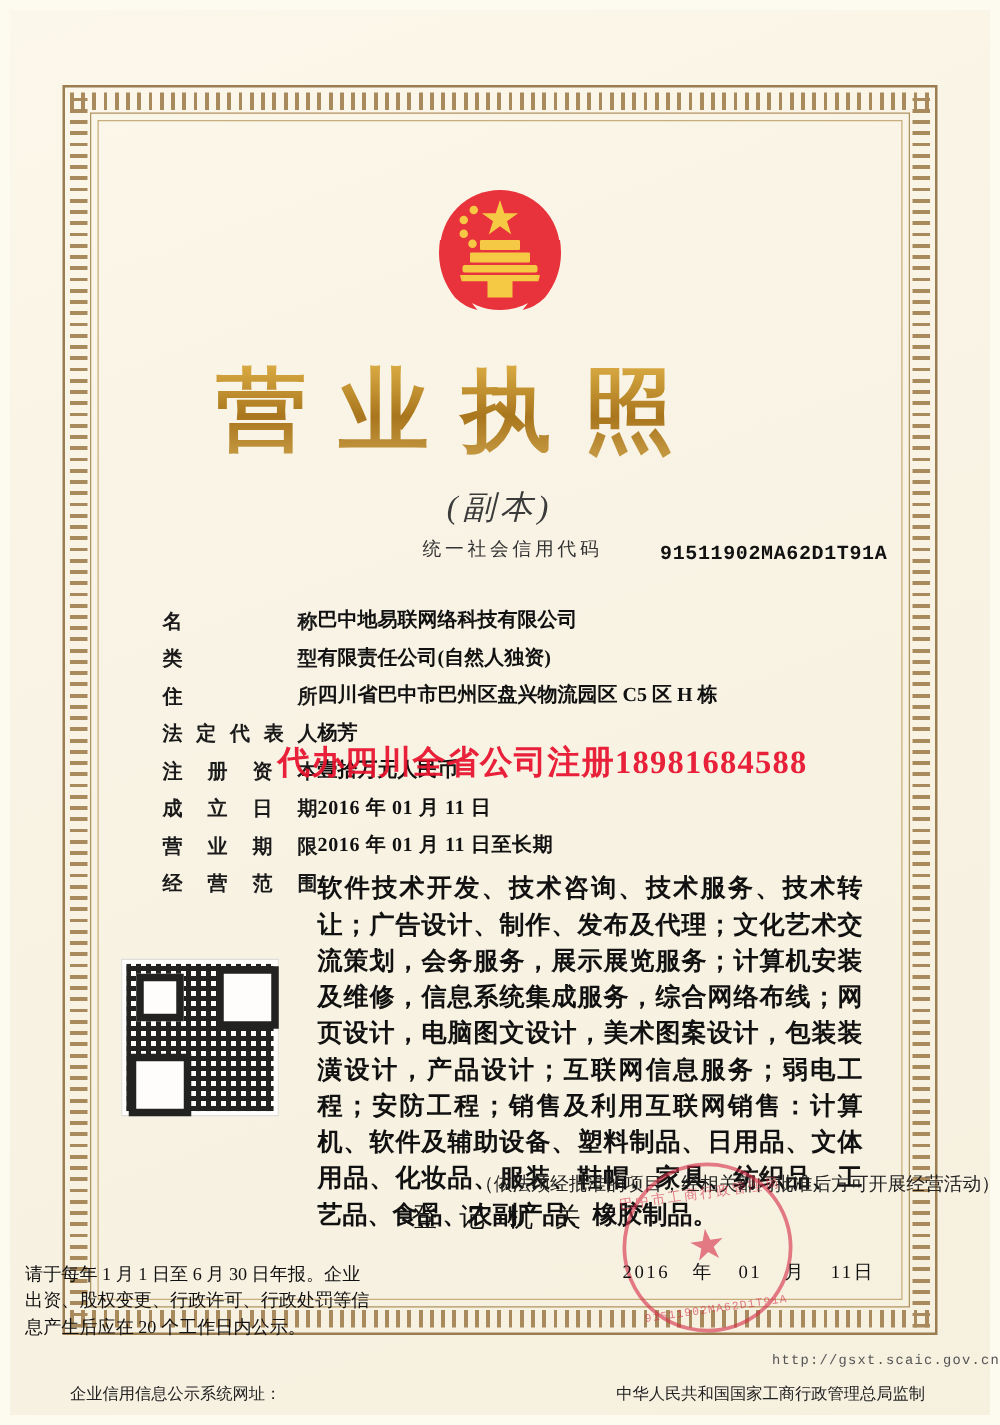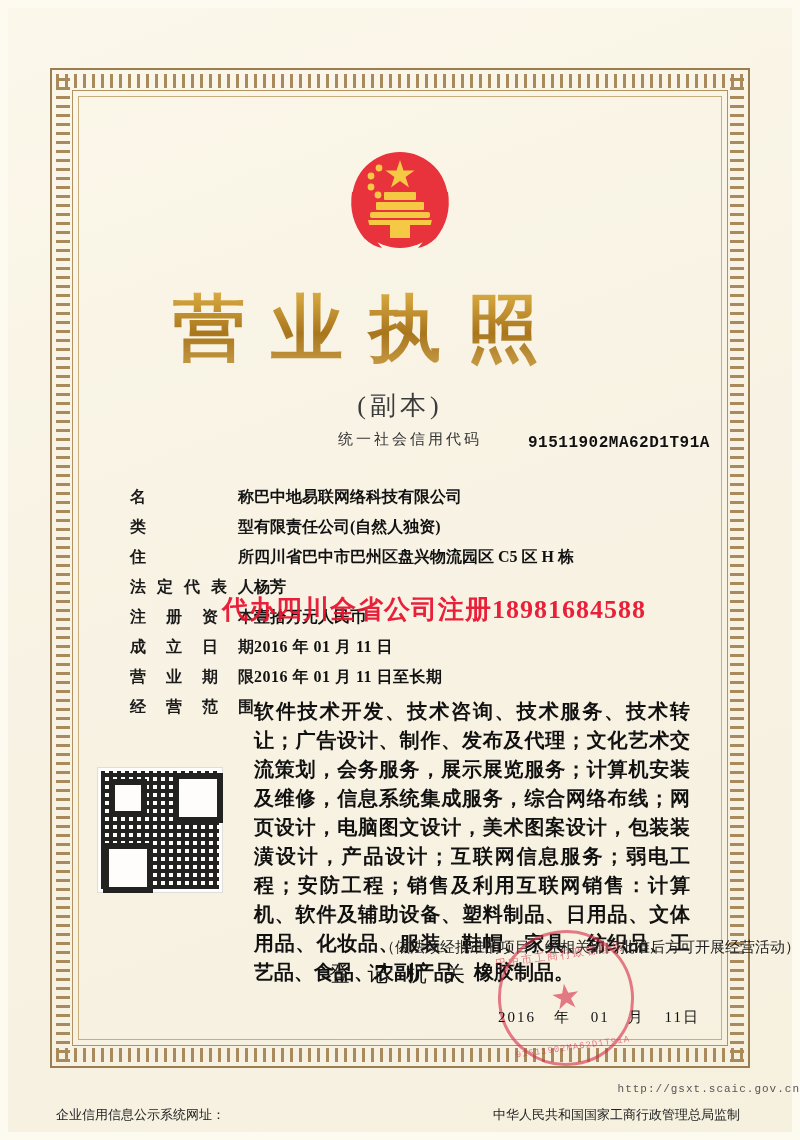--- a/index.html
+++ b/index.html
@@ -105,20 +105,21 @@
   }
   .subtitle {
     position: absolute;
     left: 0;
     top: 388px;
     width: 800px;
     text-align: center;
     font-size: 26px;
     color: #3b3b3b;
     letter-spacing: 4px;
+    font-style: italic;
   }
   .credit-label {
     position: absolute;
     left: 338px;
     top: 430px;
     font-size: 15px;
     color: #333;
     letter-spacing: 3px;
   }
   .credit-code {
@@ -435,16 +436,17 @@
     <div class="star">★</div>
     <div class="botline">91511902MA62D1T91A</div>
   </div>
 
   <div class="issue-date">
     <span class="y">2016</span><span>年</span>
     <span class="m" style="margin-left:14px">01</span><span>月</span>
     <span style="margin-left:14px">11</span><span>日</span>
   </div>
 
+  <div class="left-notice">请于每年 1 月 1 日至 6 月 30 日年报。企业出资、股权变更、行政许可、行政处罚等信息产生后应在 20 个工作日内公示。</div>
   <div class="gsxt-url">http://gsxt.scaic.gov.cn</div>
   <div class="footer-left">企业信用信息公示系统网址：</div>
   <div class="footer-right">中华人民共和国国家工商行政管理总局监制</div>
 </div>
 
 </body></html>

